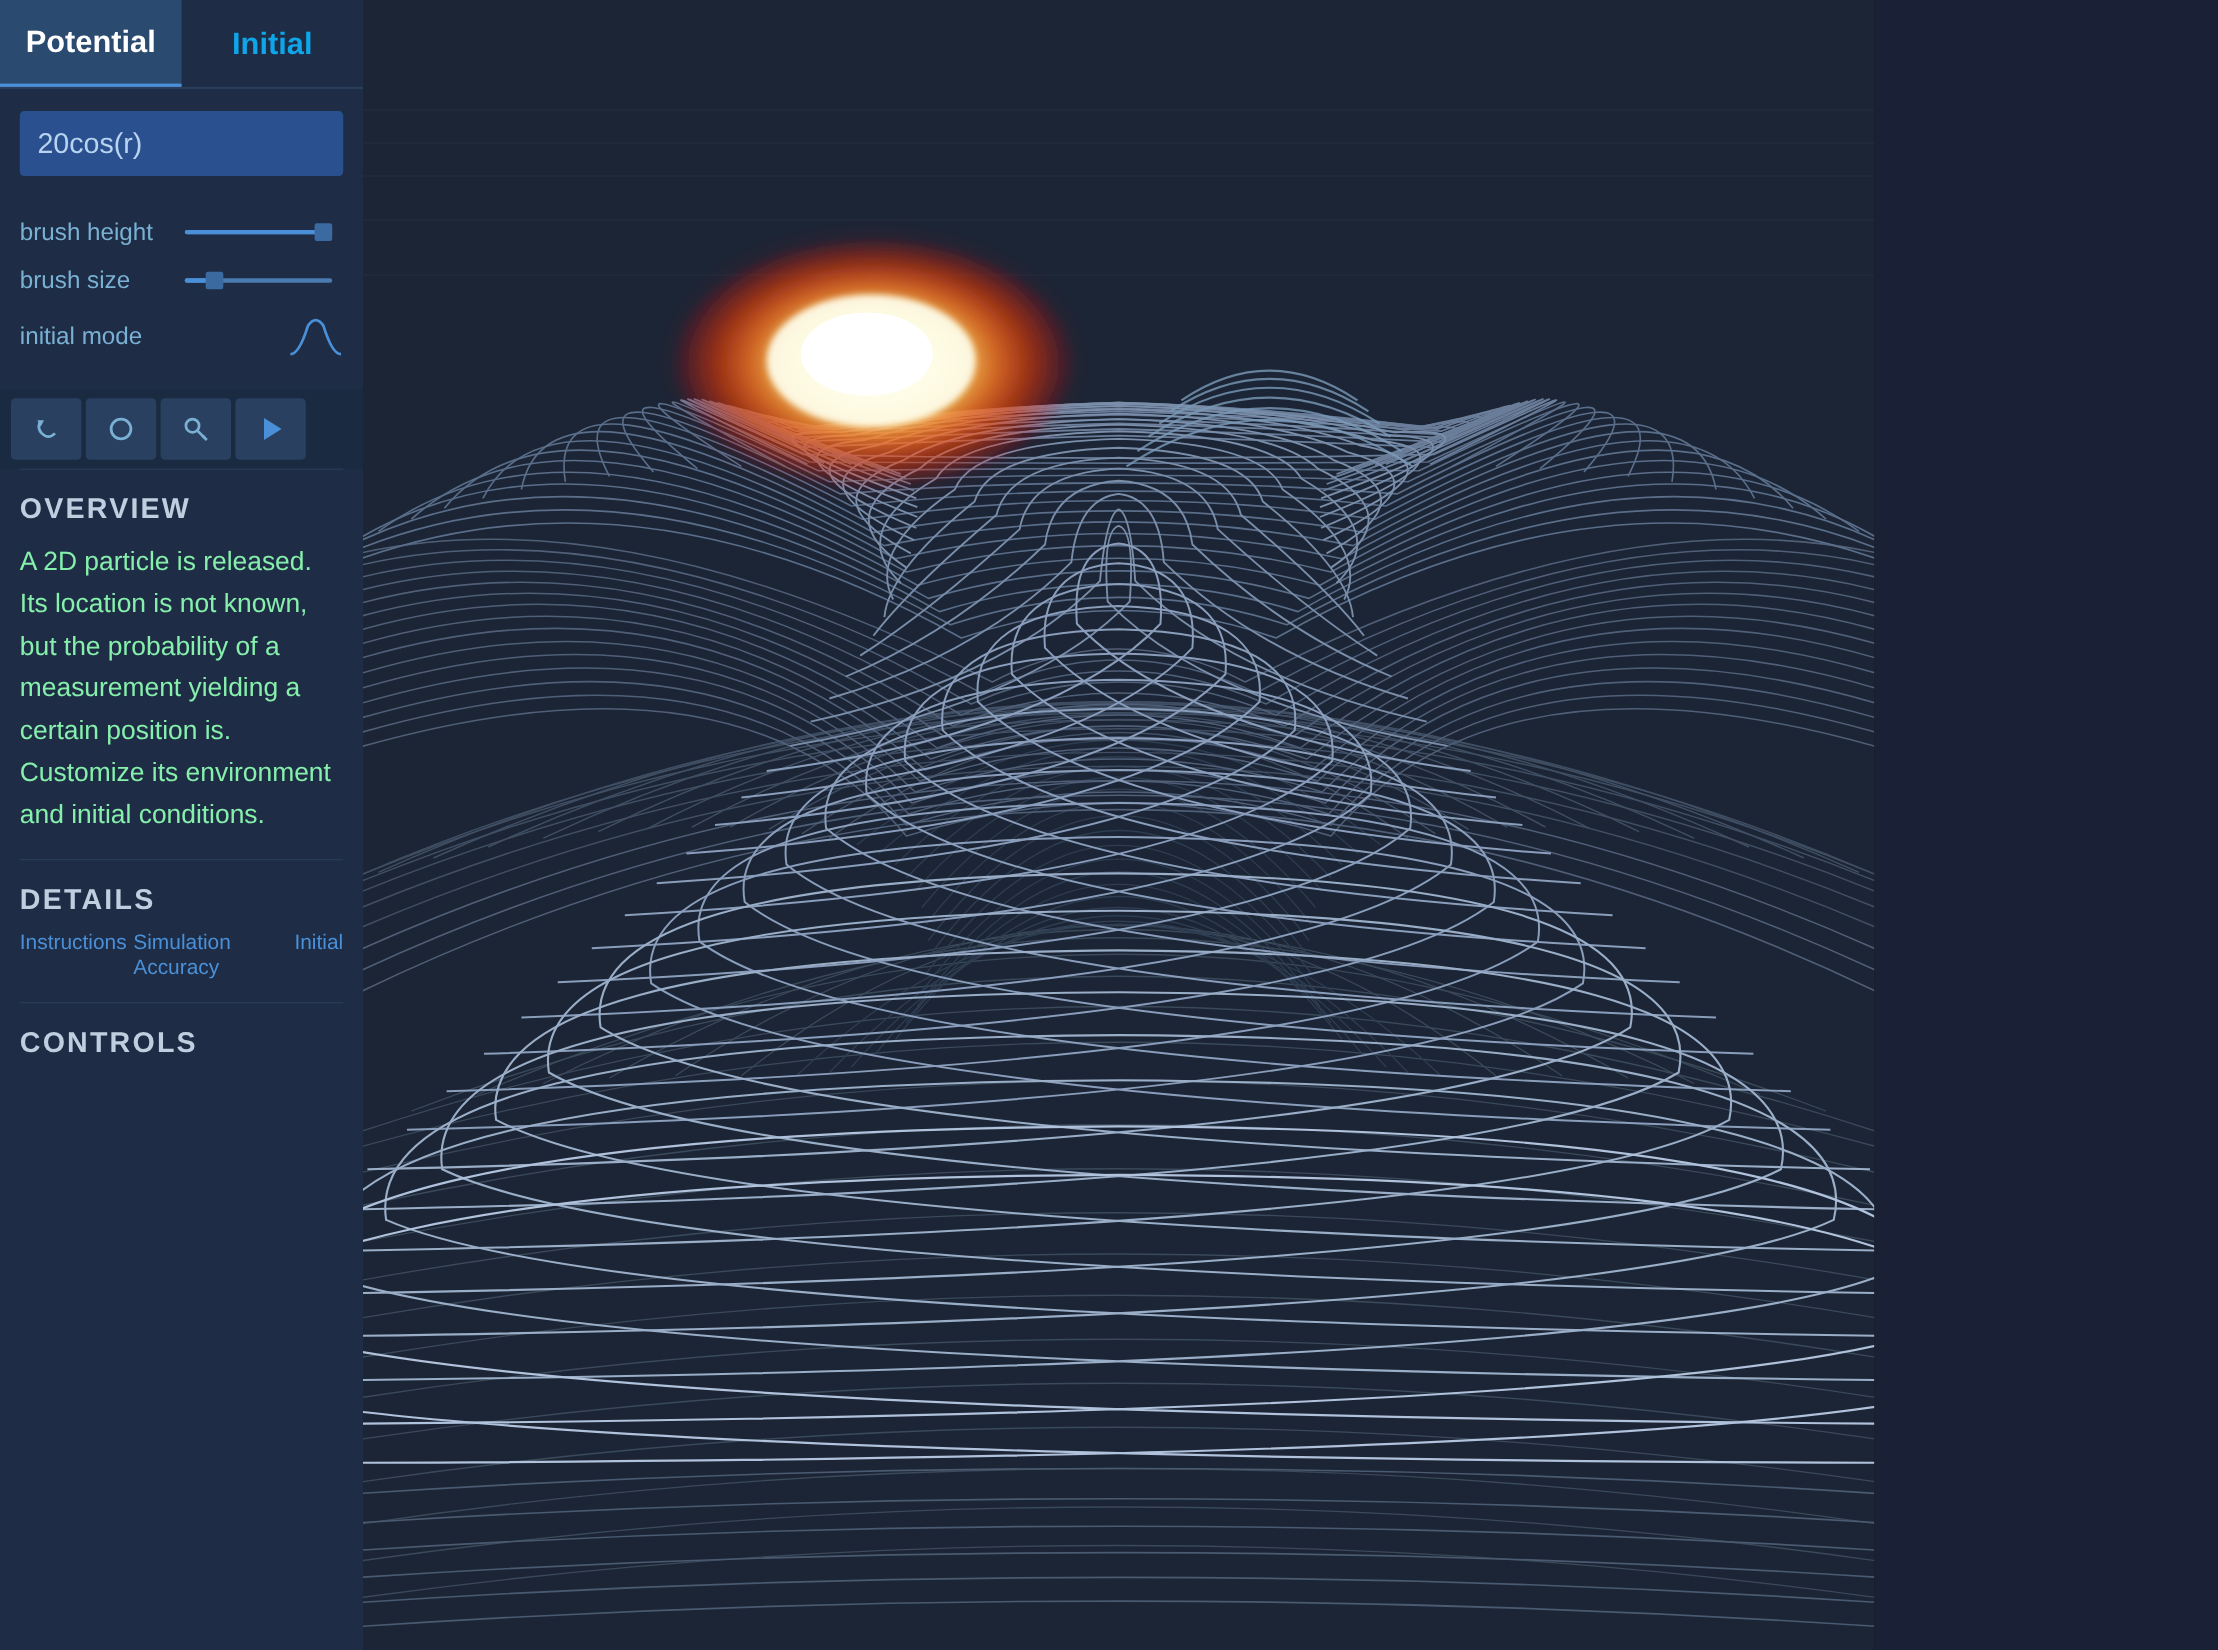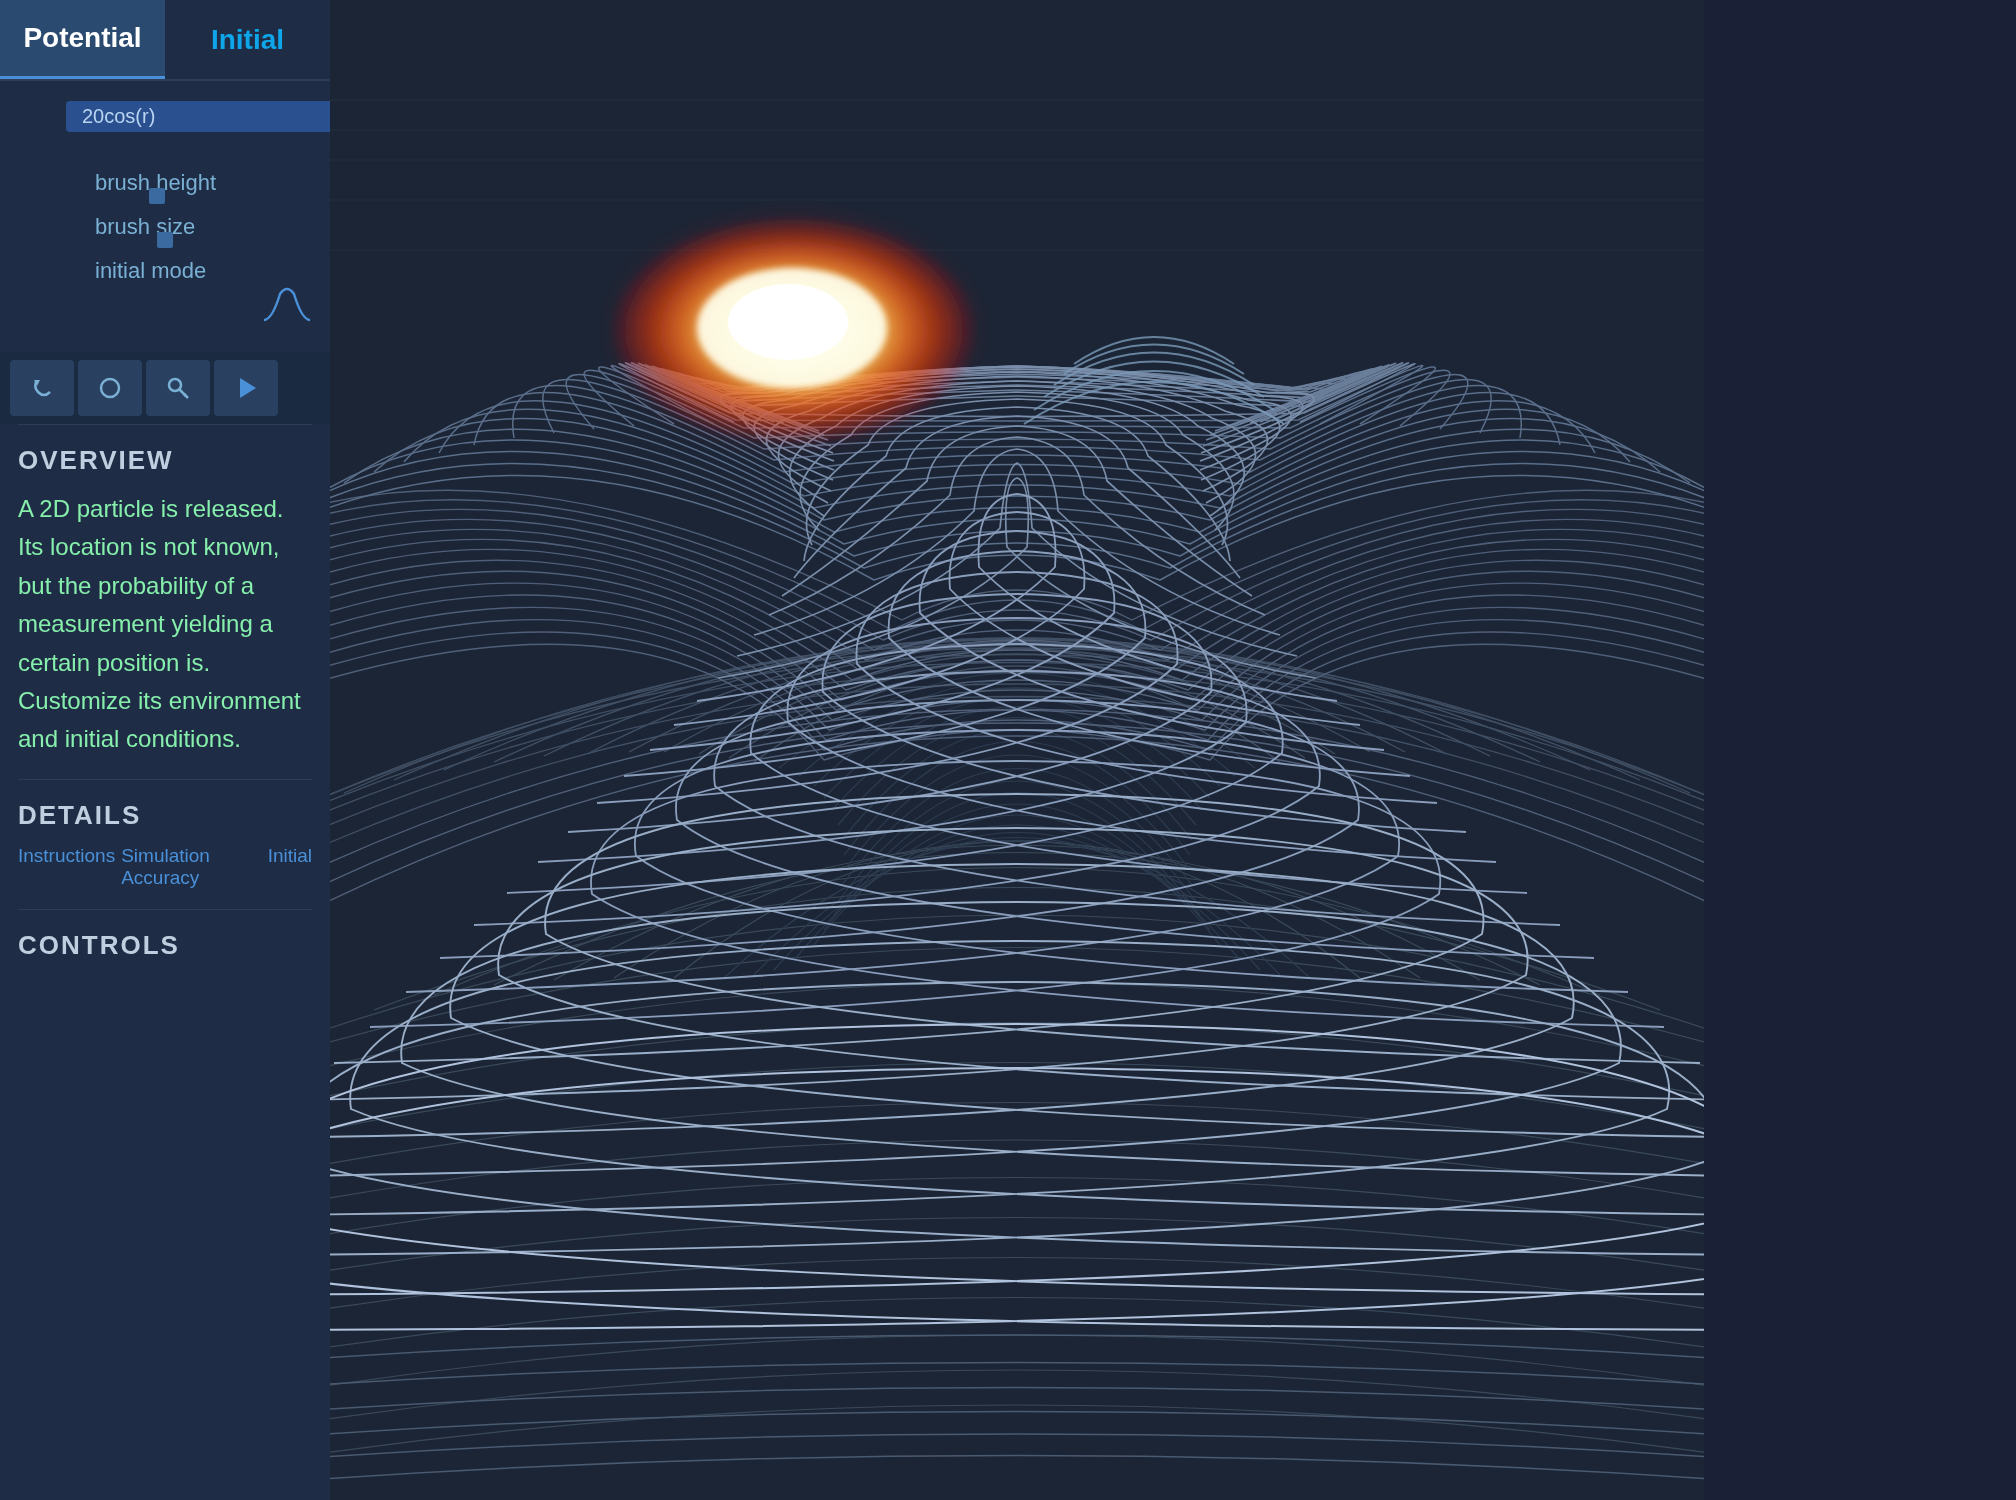--- a/index.html
+++ b/index.html
@@ -61,38 +61,36 @@
     .formula-section {
       padding: 20px 18px 10px;
       flex-shrink: 0;
     }
 
     .formula-input {
       width: 100%;
       background: #2a5090;
       border: none;
       border-radius: 4px;
-      padding: 4px 16px;
-      font-size: 20px;
+      padding: 14px 16px;
+      font-size: 26px;
       color: #b8d4f0;
       outline: none;
-      margin-left: 48px;
     }
 
     
     .controls-section {
       padding: 10px 18px;
       flex-shrink: 0;
     }
 
     .control-row {
       display: flex;
       align-items: center;
       margin: 18px 0;
-      flex-direction: column;
     }
 
     .control-label {
       color: #7ab0d4;
       font-size: 22px;
       width: 140px;
       flex-shrink: 0;
     }
 
     .slider-track {

